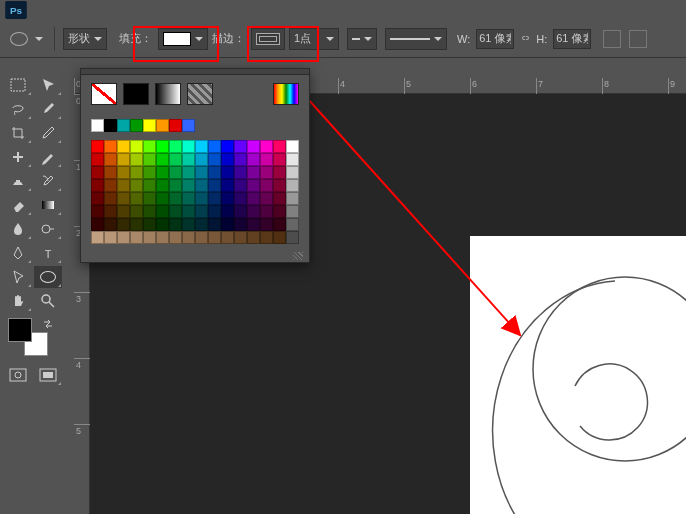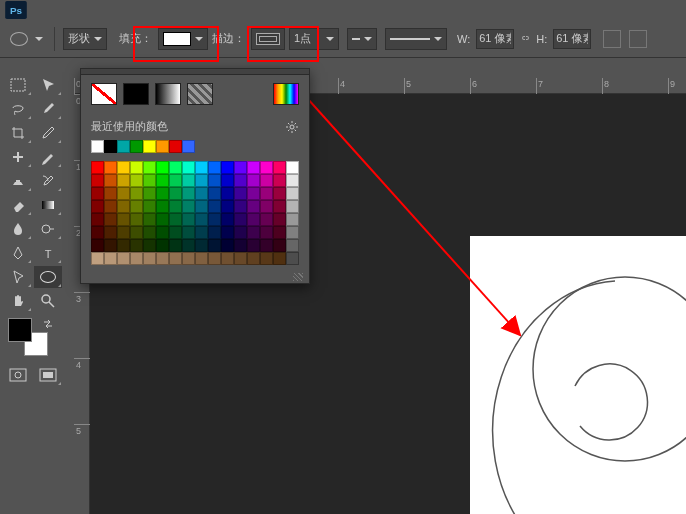--- a/index.html
+++ b/index.html
@@ -355,29 +355,20 @@
 <div class="swatch-panel">
   <div class="hdr"></div>
   <div class="preset-row">
     <div class="preset none"></div>
     <div class="preset solid"></div>
     <div class="preset grad"></div>
     <div class="preset pattern"></div>
     <div class="preset picker"></div>
   </div>
   <div class="sect">
-    <div class="sect-title">
-      <span>最近使用的颜色</span>
-      <div class="gear">
-          <svg width="14" height="14" viewBox="0 0 14 14">
-            <circle cx="7" cy="7" r="2" fill="none" stroke="#ccc"></circle>
-            <path d="M7 1v2M7 11v2M1 7h2M11 7h2M3 3l1.4 1.4M9.6 9.6L11 11M11 3L9.6 4.4M4.4 9.6L3 11" stroke="#ccc"></path>
-          </svg>
-        </div>
-    </div>
     <div class="sw-grid" id="recent-grid">
         <div class="sw" style="background: rgb(255, 255, 255);"></div>
         <div class="sw" style="background: rgb(0, 0, 0);"></div>
         <div class="sw" style="background: rgb(0, 166, 166);"></div>
         <div class="sw" style="background: rgb(0, 153, 0);"></div>
         <div class="sw" style="background: rgb(255, 255, 0);"></div>
         <div class="sw" style="background: rgb(255, 153, 0);"></div>
         <div class="sw" style="background: rgb(227, 0, 0);"></div>
         <div class="sw" style="background: rgb(51, 102, 255);"></div>
       </div>

